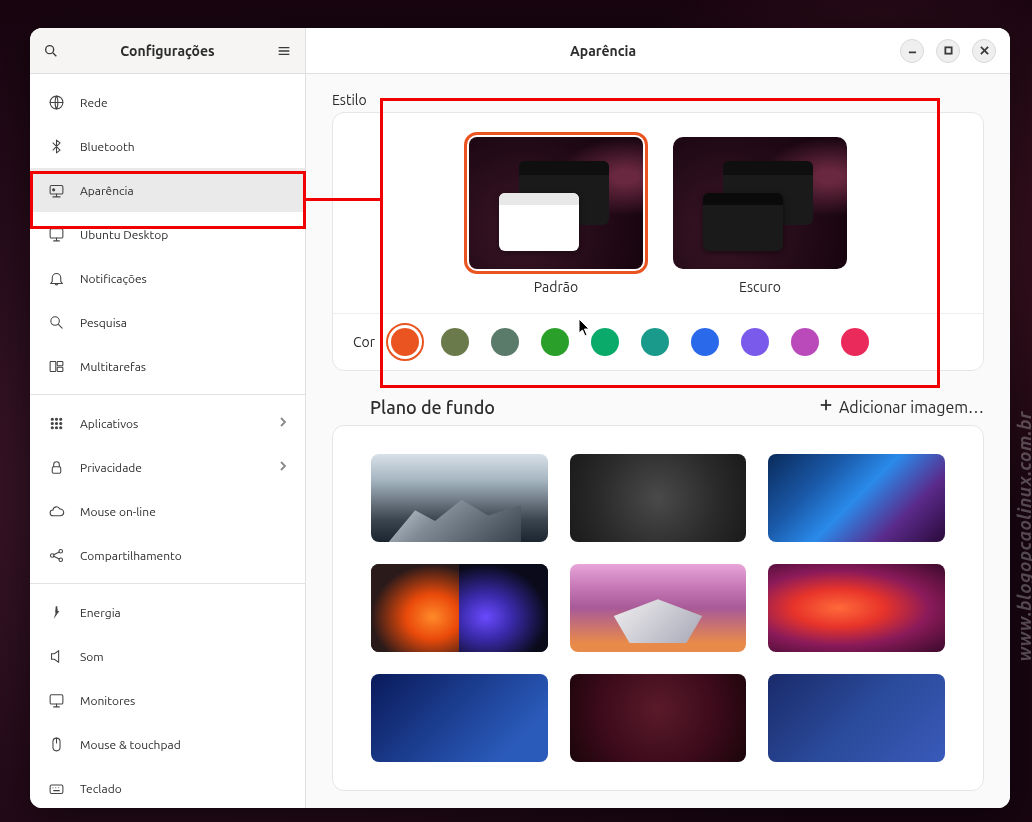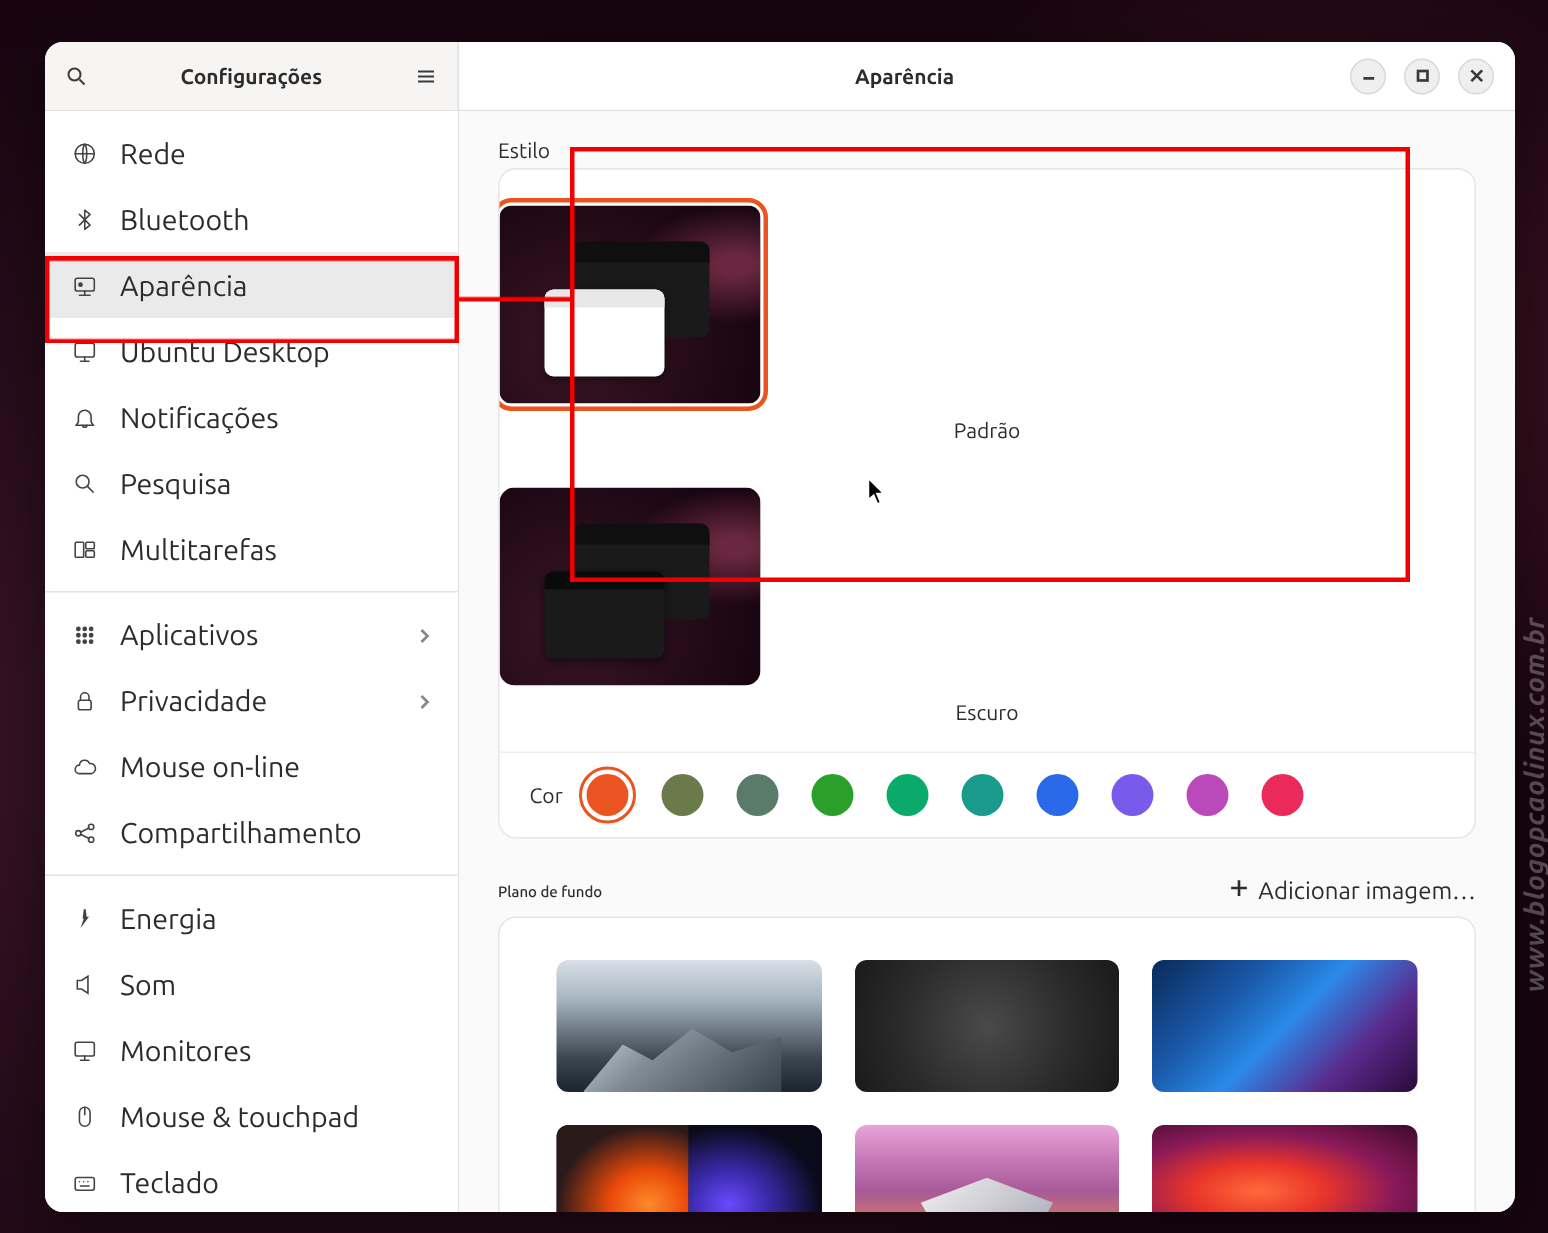--- a/index.html
+++ b/index.html
@@ -109,21 +109,21 @@
       border-right: 1px solid #e0e0e0;
       overflow-y: auto;
       padding: 6px 0;
     }
     .sidebar-item {
       display: flex;
       align-items: center;
       height: 44px;
       padding: 0 16px;
       cursor: pointer;
-      font-size: 19px;
+      font-size: 12px;
       color: #2c2c2c;
       position: relative;
     }
     .sidebar-item.active { background: #eaeaea; }
     .sidebar-item .s-icon {
       width: 20px;
       height: 20px;
       margin-right: 14px;
       display: flex;
       align-items: center;
@@ -160,21 +160,20 @@
       background: #fff;
       border: 1px solid #e6e6e6;
       border-radius: 12px;
       overflow: hidden;
     }
     .style-themes {
       display: flex;
       justify-content: center;
       gap: 30px;
       padding: 24px 0 18px;
-      flex-direction: column;
     }
     .theme-opt {
       text-align: center;
       cursor: pointer;
     }
     .theme-thumb {
       width: 174px;
       height: 132px;
       border-radius: 10px;
       position: relative;
@@ -269,23 +268,24 @@
       outline: 2px solid #e95420;
       outline-offset: 3px;
     }
     .bg-header {
       display: flex;
       align-items: center;
       margin-top: 26px;
       margin-bottom: 8px;
     }
     .bg-title {
-      font-size: 10px;
+      font-size: 18px;
       font-weight: 500;
       color: #2c2c2c;
+      margin-left: 38px;
     }
     .add-img {
       margin-left: auto;
       display: flex;
       align-items: flex-start;
       gap: 6px;
       font-size: 16px;
       color: #2c2c2c;
       cursor: pointer;
     }

